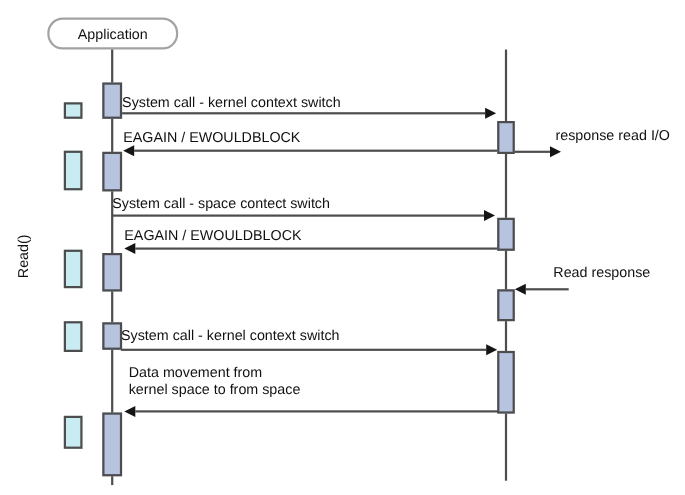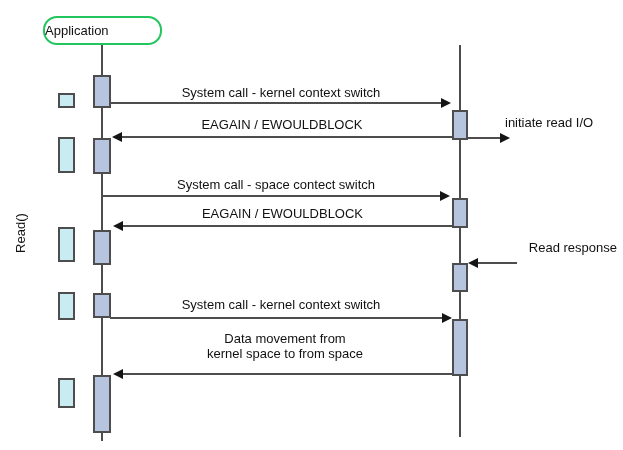--- a/index.html
+++ b/index.html
@@ -4,43 +4,43 @@
 <style>
   :root { }
   html,body { margin:0; padding:0; background:#fff; }
   #canvas {
     position:relative; width:623px; height:450px;
     background: var(--background, #ffffff);
     font-family:"Liberation Sans", sans-serif;
     color:#111; overflow:hidden;
   }
   .actor {
-    position:absolute; border:2px solid #22c55e; border-radius:14px;
-    background:#fff; display:flex; align-items:center; justify-content:flex-start;
+    position:absolute; border:2px solid #a3a3a3; border-radius:14px;
+    background:#fff; display:flex; align-items:center; justify-content:center;
     font-size:13px; color:#111; box-sizing:border-box;
   }
   .lifeline {
     position:absolute; width:2px; background: var(--line, #4d4d4d);
   }
   .activation {
     position:absolute; box-sizing:border-box;
     background: var(--activation-fill, #b7c4e0);
     border:2px solid var(--line, #4d4d4d);
   }
   .buffer {
     position:absolute; box-sizing:border-box;
     background: var(--buffer-fill, #c8ecf2);
     border:2px solid var(--line, #4d4d4d);
   }
   .msg-line {
     position:absolute; height:2px; background: var(--line, #4d4d4d);
   }
   .msg-label {
     position:absolute; font-size:13px; line-height:15px; color:#111;
-    text-align:center; white-space:pre-line;
+    text-align:left; white-space:pre-line;
   }
   .msg-label.side { text-align:left; white-space:nowrap; }
   .head-right {
     position:absolute; width:0; height:0;
     border-left:10px solid #151515;
     border-top:5px solid transparent; border-bottom:5px solid transparent;
   }
   .head-left {
     position:absolute; width:0; height:0;
     border-right:10px solid #151515;
@@ -89,39 +89,39 @@
     <div class="head-right" style="left:441px; top:98px;"></div>
   </div>
 
   <div>
     <div class="msg-label" style="left:112px; top:117px; width:340px;">EAGAIN / EWOULDBLOCK</div>
     <div class="msg-line" style="left:122px; top:136px; width:330px;"></div>
     <div class="head-left" style="left:112px; top:132px;"></div>
   </div>
 
   <div>
-    <div class="msg-label side" style="left:505px; top:115px; width:112px;">initiate read I/O</div>
+    <div class="msg-label side" style="left:505px; top:115px; width:112px;">response read I/O</div>
     <div class="msg-line" style="left:468px; top:137px; width:32px;"></div>
     <div class="head-right" style="left:500px; top:133px;"></div>
   </div>
 
   <div>
     <div class="msg-label" style="left:102px; top:177px; width:348px;">System call - space contect switch</div>
     <div class="msg-line" style="left:102px; top:195px; width:338px;"></div>
     <div class="head-right" style="left:440px; top:191px;"></div>
   </div>
 
   <div>
     <div class="msg-label" style="left:113px; top:206px; width:339px;">EAGAIN / EWOULDBLOCK</div>
     <div class="msg-line" style="left:123px; top:225px; width:329px;"></div>
     <div class="head-left" style="left:113px; top:221px;"></div>
   </div>
 
   <div>
-    <div class="msg-label side" style="left:503px; top:240px; width:114px;text-align:right;">Read response</div>
+    <div class="msg-label side" style="left:503px; top:240px; width:114px;">Read response</div>
     <div class="msg-line" style="left:478px; top:262px; width:39px;"></div>
     <div class="head-left" style="left:468px; top:258px;"></div>
   </div>
 
   <div>
     <div class="msg-label" style="left:110px; top:297px; width:342px;">System call - kernel context switch</div>
     <div class="msg-line" style="left:110px; top:317px; width:332px;"></div>
     <div class="head-right" style="left:442px; top:313px;"></div>
   </div>
 

